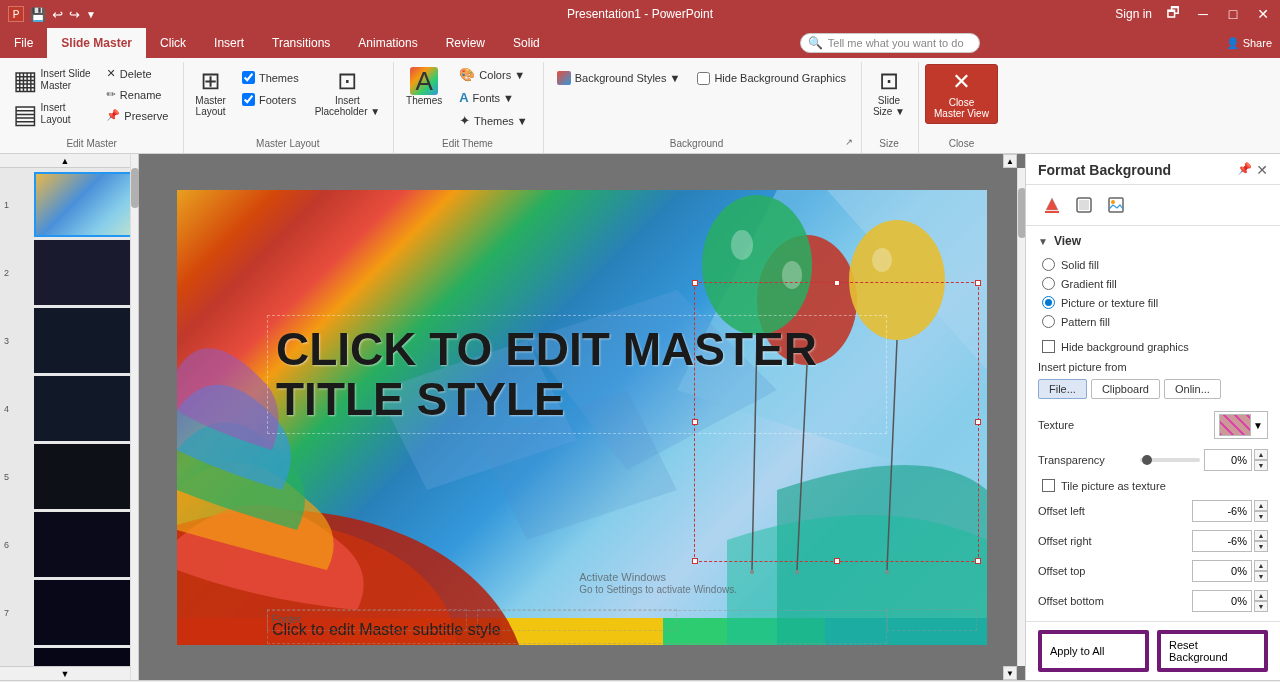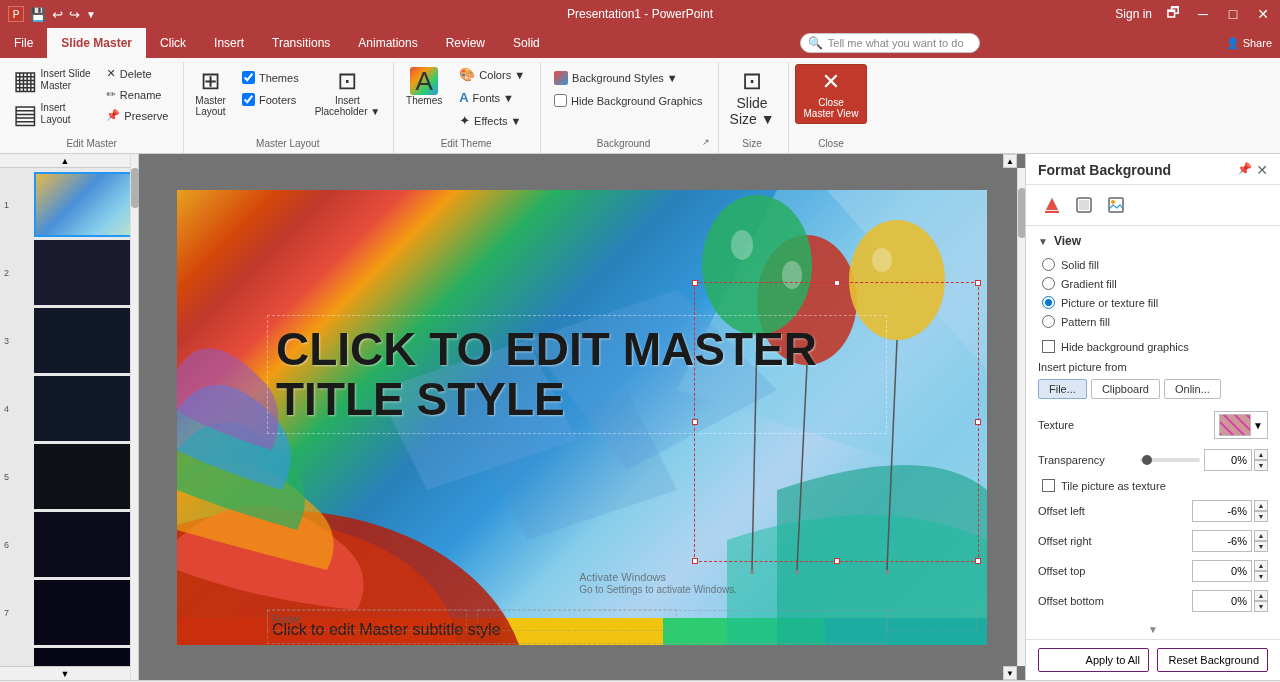--- a/index.html
+++ b/index.html
@@ -323,22 +323,22 @@
     }
 
     .format-footer {
       padding: 8px 12px;
       border-top: 1px solid #e0e0e0;
       display: flex;
       gap: 8px;
     }
     .footer-btn {
       flex: 1; padding: 5px 8px; font-size: 11px;
-      border: 1px solid #701a75; background: white;
-      cursor: pointer; border-radius: 2px; text-align: right;
+      border: 4px solid #701a75; background: white;
+      cursor: pointer; border-radius: 2px; text-align: left;
     }
 
     
     ::-webkit-scrollbar { width: 8px; height: 8px; }
     ::-webkit-scrollbar-track { background: #f0f0f0; }
     ::-webkit-scrollbar-thumb { background: #b0b0b0; border-radius: 4px; }
 
     
     .slide-thumb.dark { background: #1a1a1a; }
     .slide-thumb-num {
@@ -477,51 +477,51 @@
           <button class="ribbon-btn-small">
             <span style="font-size:13px;">🎨</span>
             <span>Colors ▼</span>
           </button>
           <button class="ribbon-btn-small">
             <span style="font-size:13px; font-weight:bold; color:#2980b9;">A</span>
             <span>Fonts ▼</span>
           </button>
           <button class="ribbon-btn-small">
             <span style="font-size:13px;">✦</span>
-            <span>Effects ▼</span>
+            <span>Themes ▼</span>
           </button>
         </div>
       </div>
       <div class="ribbon-group-label">Edit Theme</div>
     </div>
 
     <div class="ribbon-group">
       <div class="ribbon-group-content">
-        <div style="display:flex; flex-direction:column; gap:3px; justify-content:center; padding-top:4px;">
+        <div style="display:flex; flex-direction:row; gap:3px; justify-content:center; padding-top:4px;">
           <button class="ribbon-btn-small">
             <span style="font-size:13px; background:linear-gradient(135deg,#e74c3c,#3498db); width:14px; height:14px; display:inline-block; border-radius:2px;"></span>
             <span>Background Styles ▼</span>
           </button>
           <label class="ribbon-btn-small">
             <input type="checkbox" style="margin: 0px;">
             <span>Hide Background Graphics</span>
           </label>
         </div>
       </div>
       <div style="display:flex; align-items:flex-end; gap:2px;">
         <div class="ribbon-group-label" style="flex:1;">Background</div>
         <span style="font-size:9px; cursor:pointer; color:#666; margin-bottom:2px;">↗</span>
       </div>
     </div>
 
     <div class="ribbon-group">
       <div class="ribbon-group-content">
         <button class="ribbon-btn">
           <span style="font-size:24px;">⊡</span>
-          <span style="font-size:14px; text-align:center;">Slide<br>Size ▼</span>
+          <span style="font-size:10px; text-align:center;">Slide<br>Size ▼</span>
         </button>
       </div>
       <div class="ribbon-group-label">Size</div>
     </div>
 
     <div class="ribbon-group" style="border-right:none;">
       <div class="ribbon-group-content">
         <button class="close-master-btn">
           <span style="font-size:22px; color:white;">✕</span>
           <span style="font-size:10px; text-align:center;">Close<br>Master View</span>

